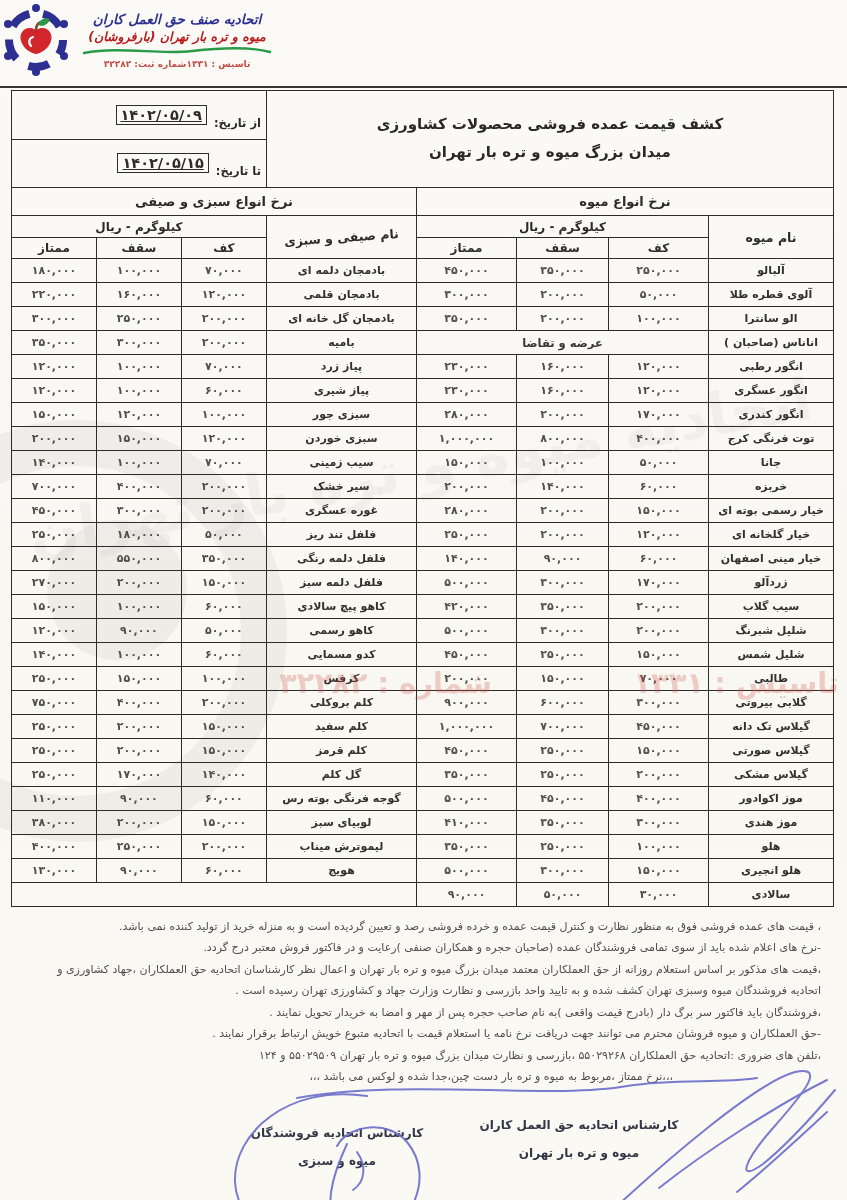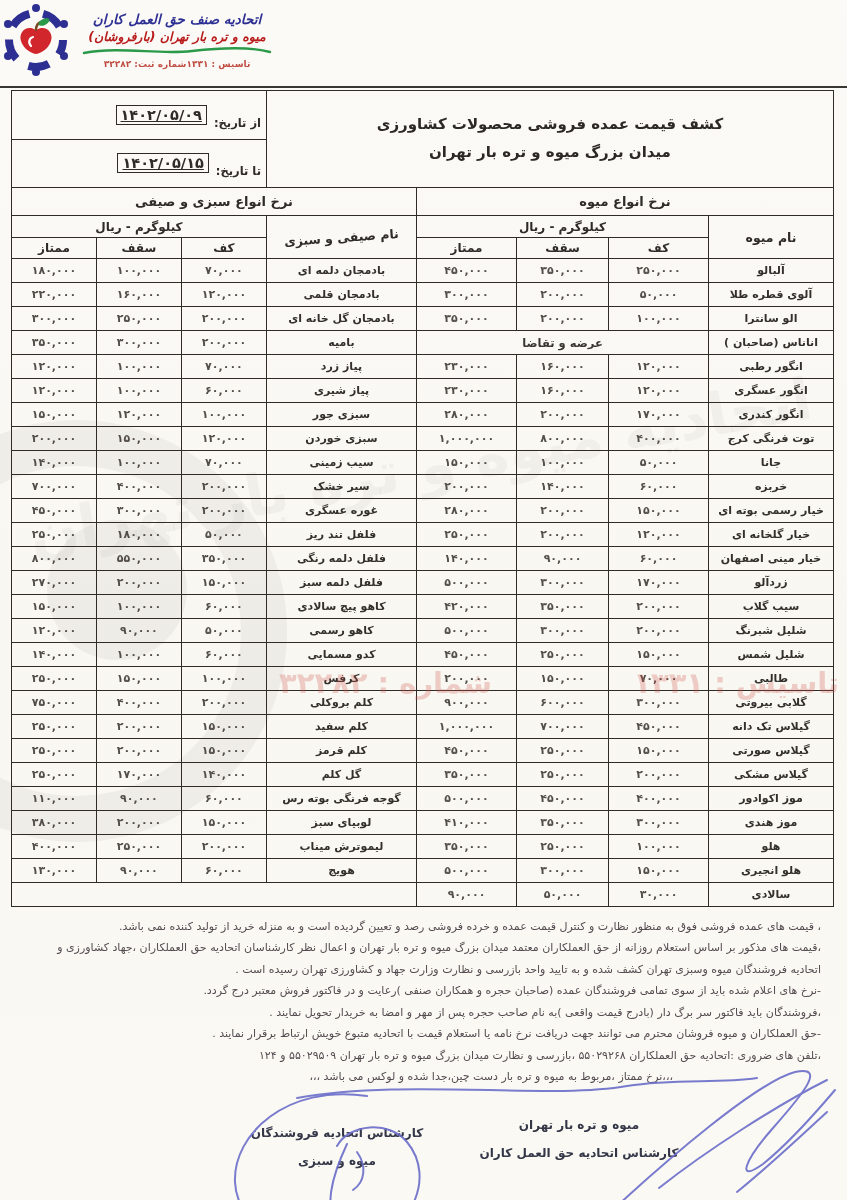--- a/index.html
+++ b/index.html
@@ -420,32 +420,32 @@
     </tbody>
 </table>
 
 <div class="wm-stamp">
   <span>تاسیس : ۱۳۳۱</span>
   <span>شماره : ۳۲۲۸۲</span>
 </div>
 
 <div class="notes">
   <div class="note">، قیمت های عمده فروشی فوق به منظور نظارت و کنترل قیمت عمده و خرده فروشی رصد و تعیین گردیده است و به منزله خرید از تولید کننده نمی باشد.</div>
+  <div class="note">-نرخ های اعلام شده باید از سوی تمامی فروشندگان عمده (صاحبان حجره و همکاران صنفی )رعایت و در فاکتور فروش معتبر درج گردد.</div>
   <div class="note">،قیمت های مذکور بر اساس استعلام روزانه از حق العملکاران معتمد میدان بزرگ میوه و تره بار تهران و اعمال نظر کارشناسان اتحادیه حق العملکاران ،جهاد کشاورزی و اتحادیه فروشندگان میوه وسبزی تهران کشف شده و به تایید واحد بازرسی و نظارت وزارت جهاد و کشاورزی تهران رسیده است .</div>
-  <div class="note">-نرخ های اعلام شده باید از سوی تمامی فروشندگان عمده (صاحبان حجره و همکاران صنفی )رعایت و در فاکتور فروش معتبر درج گردد.</div>
   <div class="note">،فروشندگان باید فاکتور سر برگ دار (بادرج قیمت واقعی )به نام صاحب حجره پس از مهر و امضا به خریدار تحویل نمایند .</div>
   <div class="note">-حق العملکاران و میوه فروشان محترم می توانند جهت دریافت نرخ نامه یا استعلام قیمت با اتحادیه متبوع خویش ارتباط برقرار نمایند .</div>
   <div class="note">،تلفن های ضروری :اتحادیه حق العملکاران ۵۵۰۲۹۲۶۸    ،بازرسی و نظارت میدان بزرگ میوه و تره بار تهران ۵۵۰۲۹۵۰۹  و  ۱۲۴</div>
   <div class="note note-indent">،،،نرخ ممتاز ،مربوط به میوه و تره بار دست چین،جدا شده و لوکس می باشد ،،،</div>
 </div>
 
 <div class="sig-area">
   <div class="sig-text sig-right-text">
+    <div>کارشناس اتحادیه حق العمل کاران</div>
     <div>میوه و تره بار تهران</div>
-    <div>کارشناس اتحادیه حق العمل کاران</div>
   </div>
   <svg class="sig-svg sig-right-svg" width="560" height="150" viewBox="0 0 560 150">
     <g fill="none" stroke="#6b6ec9" stroke-width="2" stroke-linecap="round" opacity="0.9">
       <path d="M10 34 C 120 14, 260 36, 340 22 C 390 14, 430 20, 470 14"></path>
       <path d="M330 142 C 380 96, 470 18, 508 8 C 540 1, 516 30, 486 64 C 458 96, 448 120, 476 100 C 506 76, 536 40, 548 26"></path>
       <path d="M372 124 C 420 86, 492 40, 540 16"></path>
       <path d="M450 128 C 480 104, 516 70, 540 48"></path>
     </g>
   </svg>
   <div class="sig-text sig-left-text">

